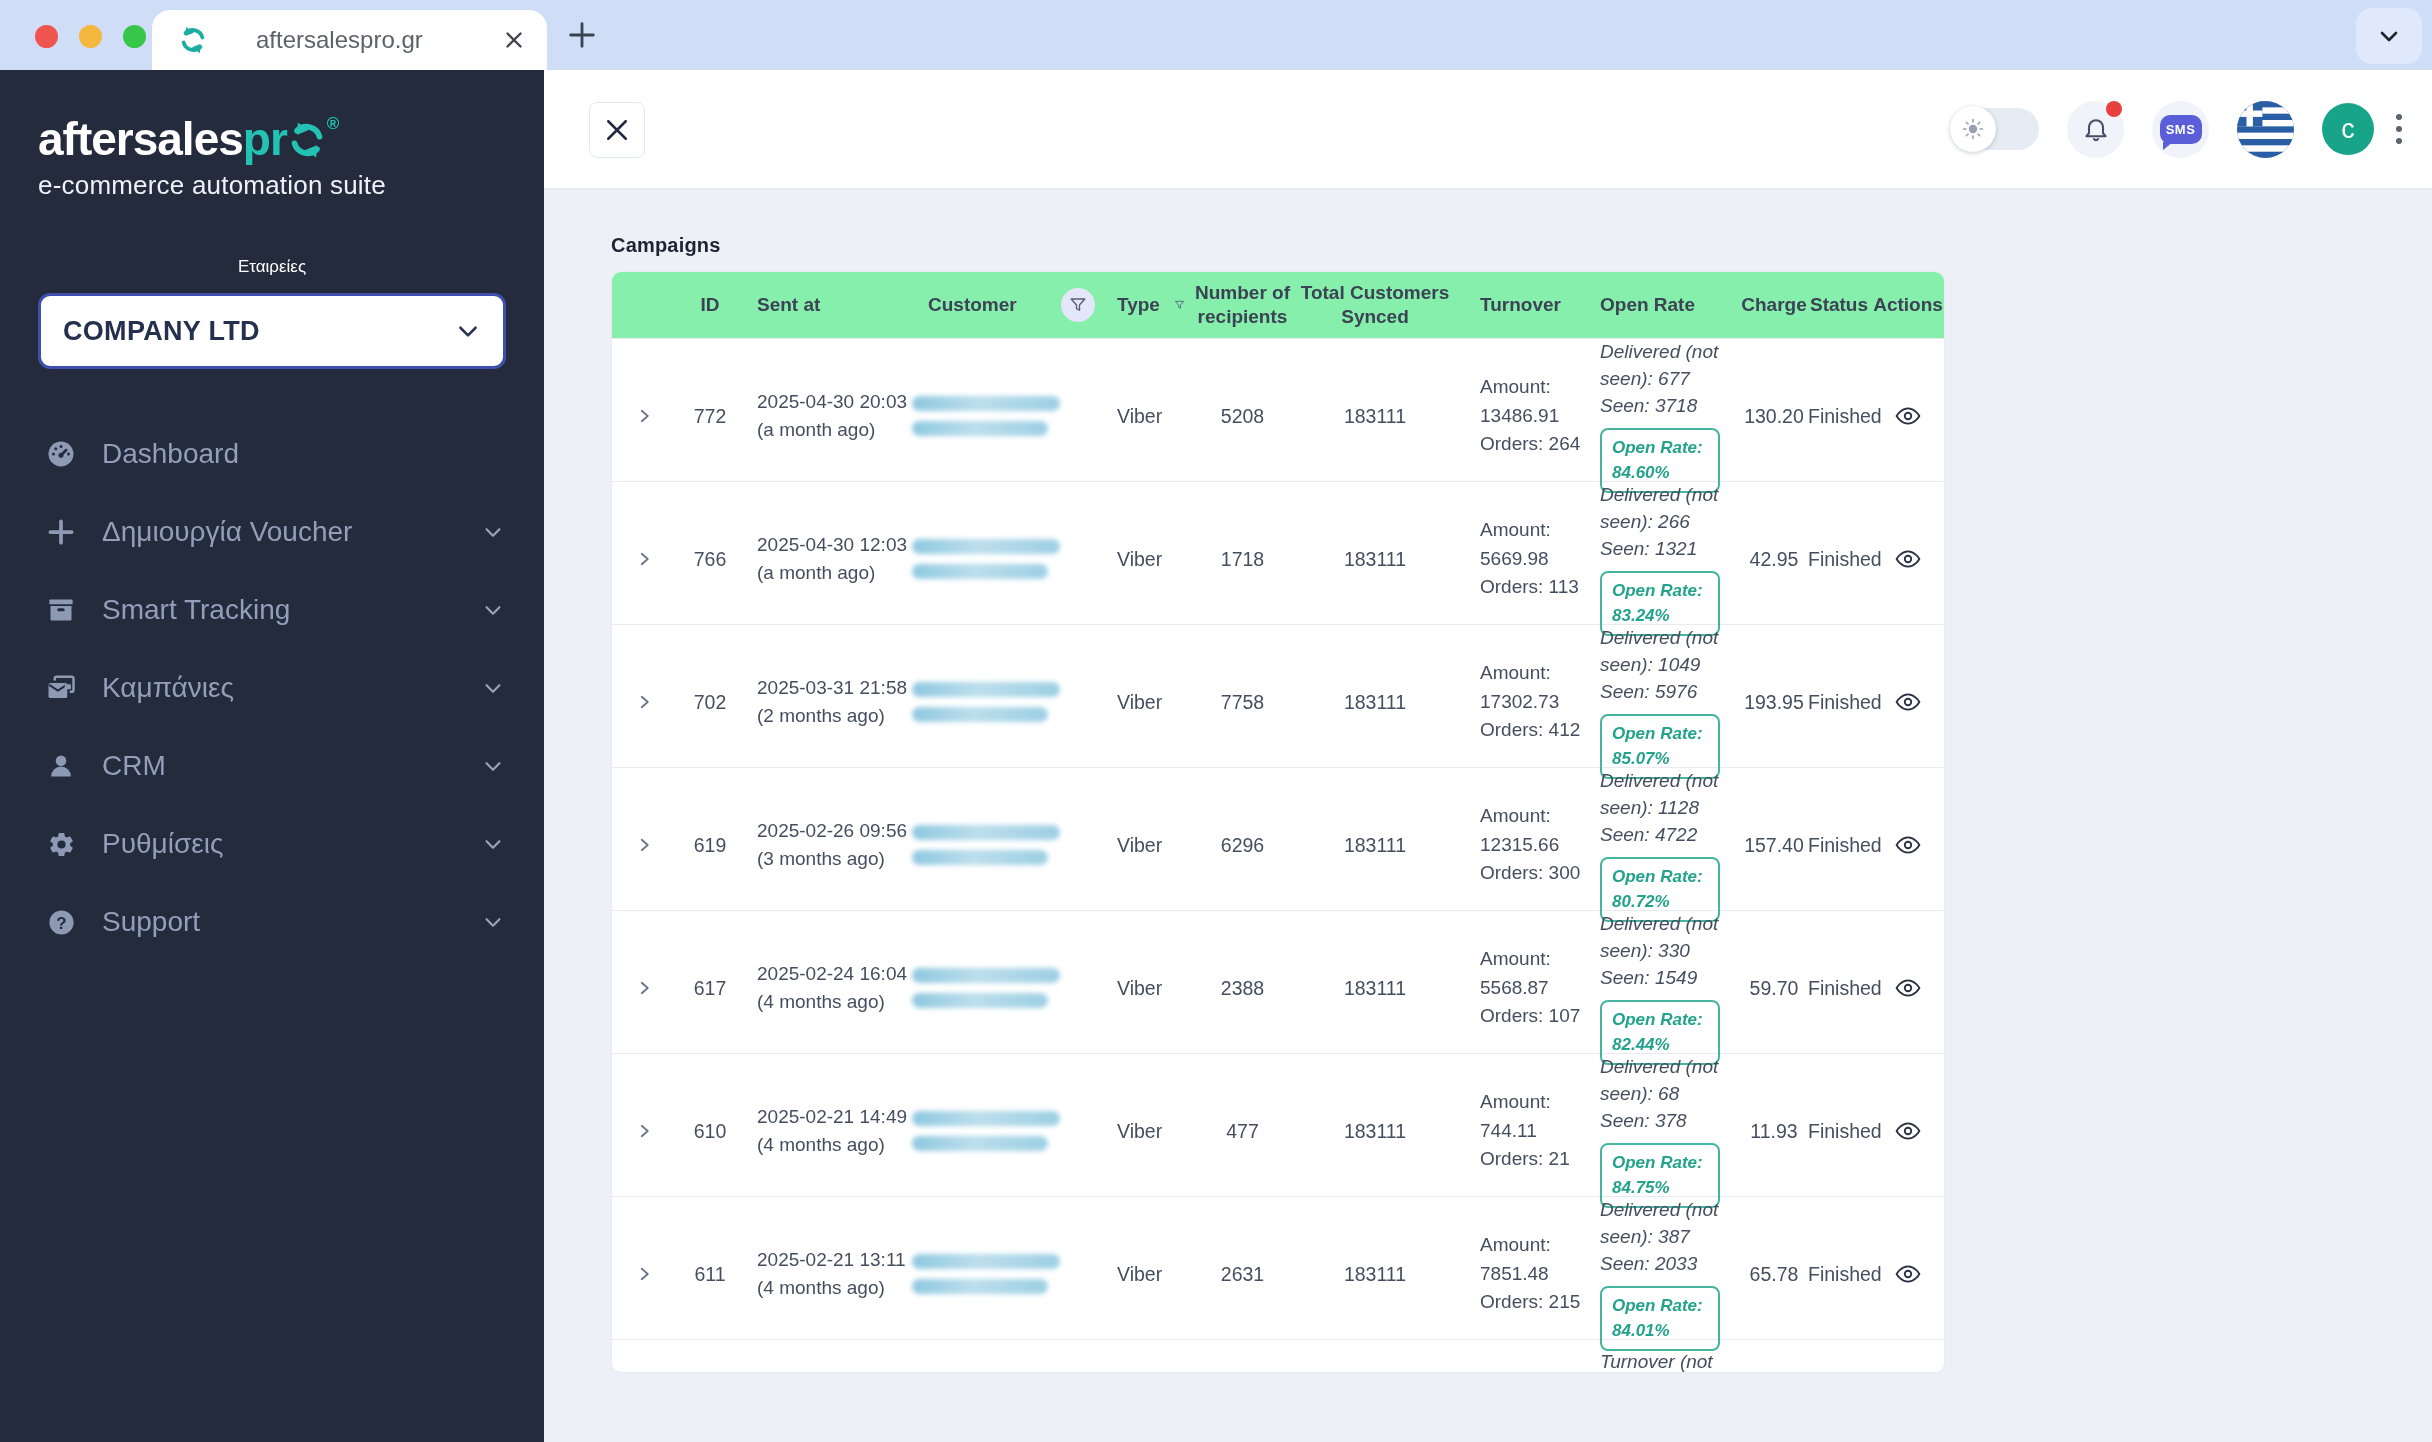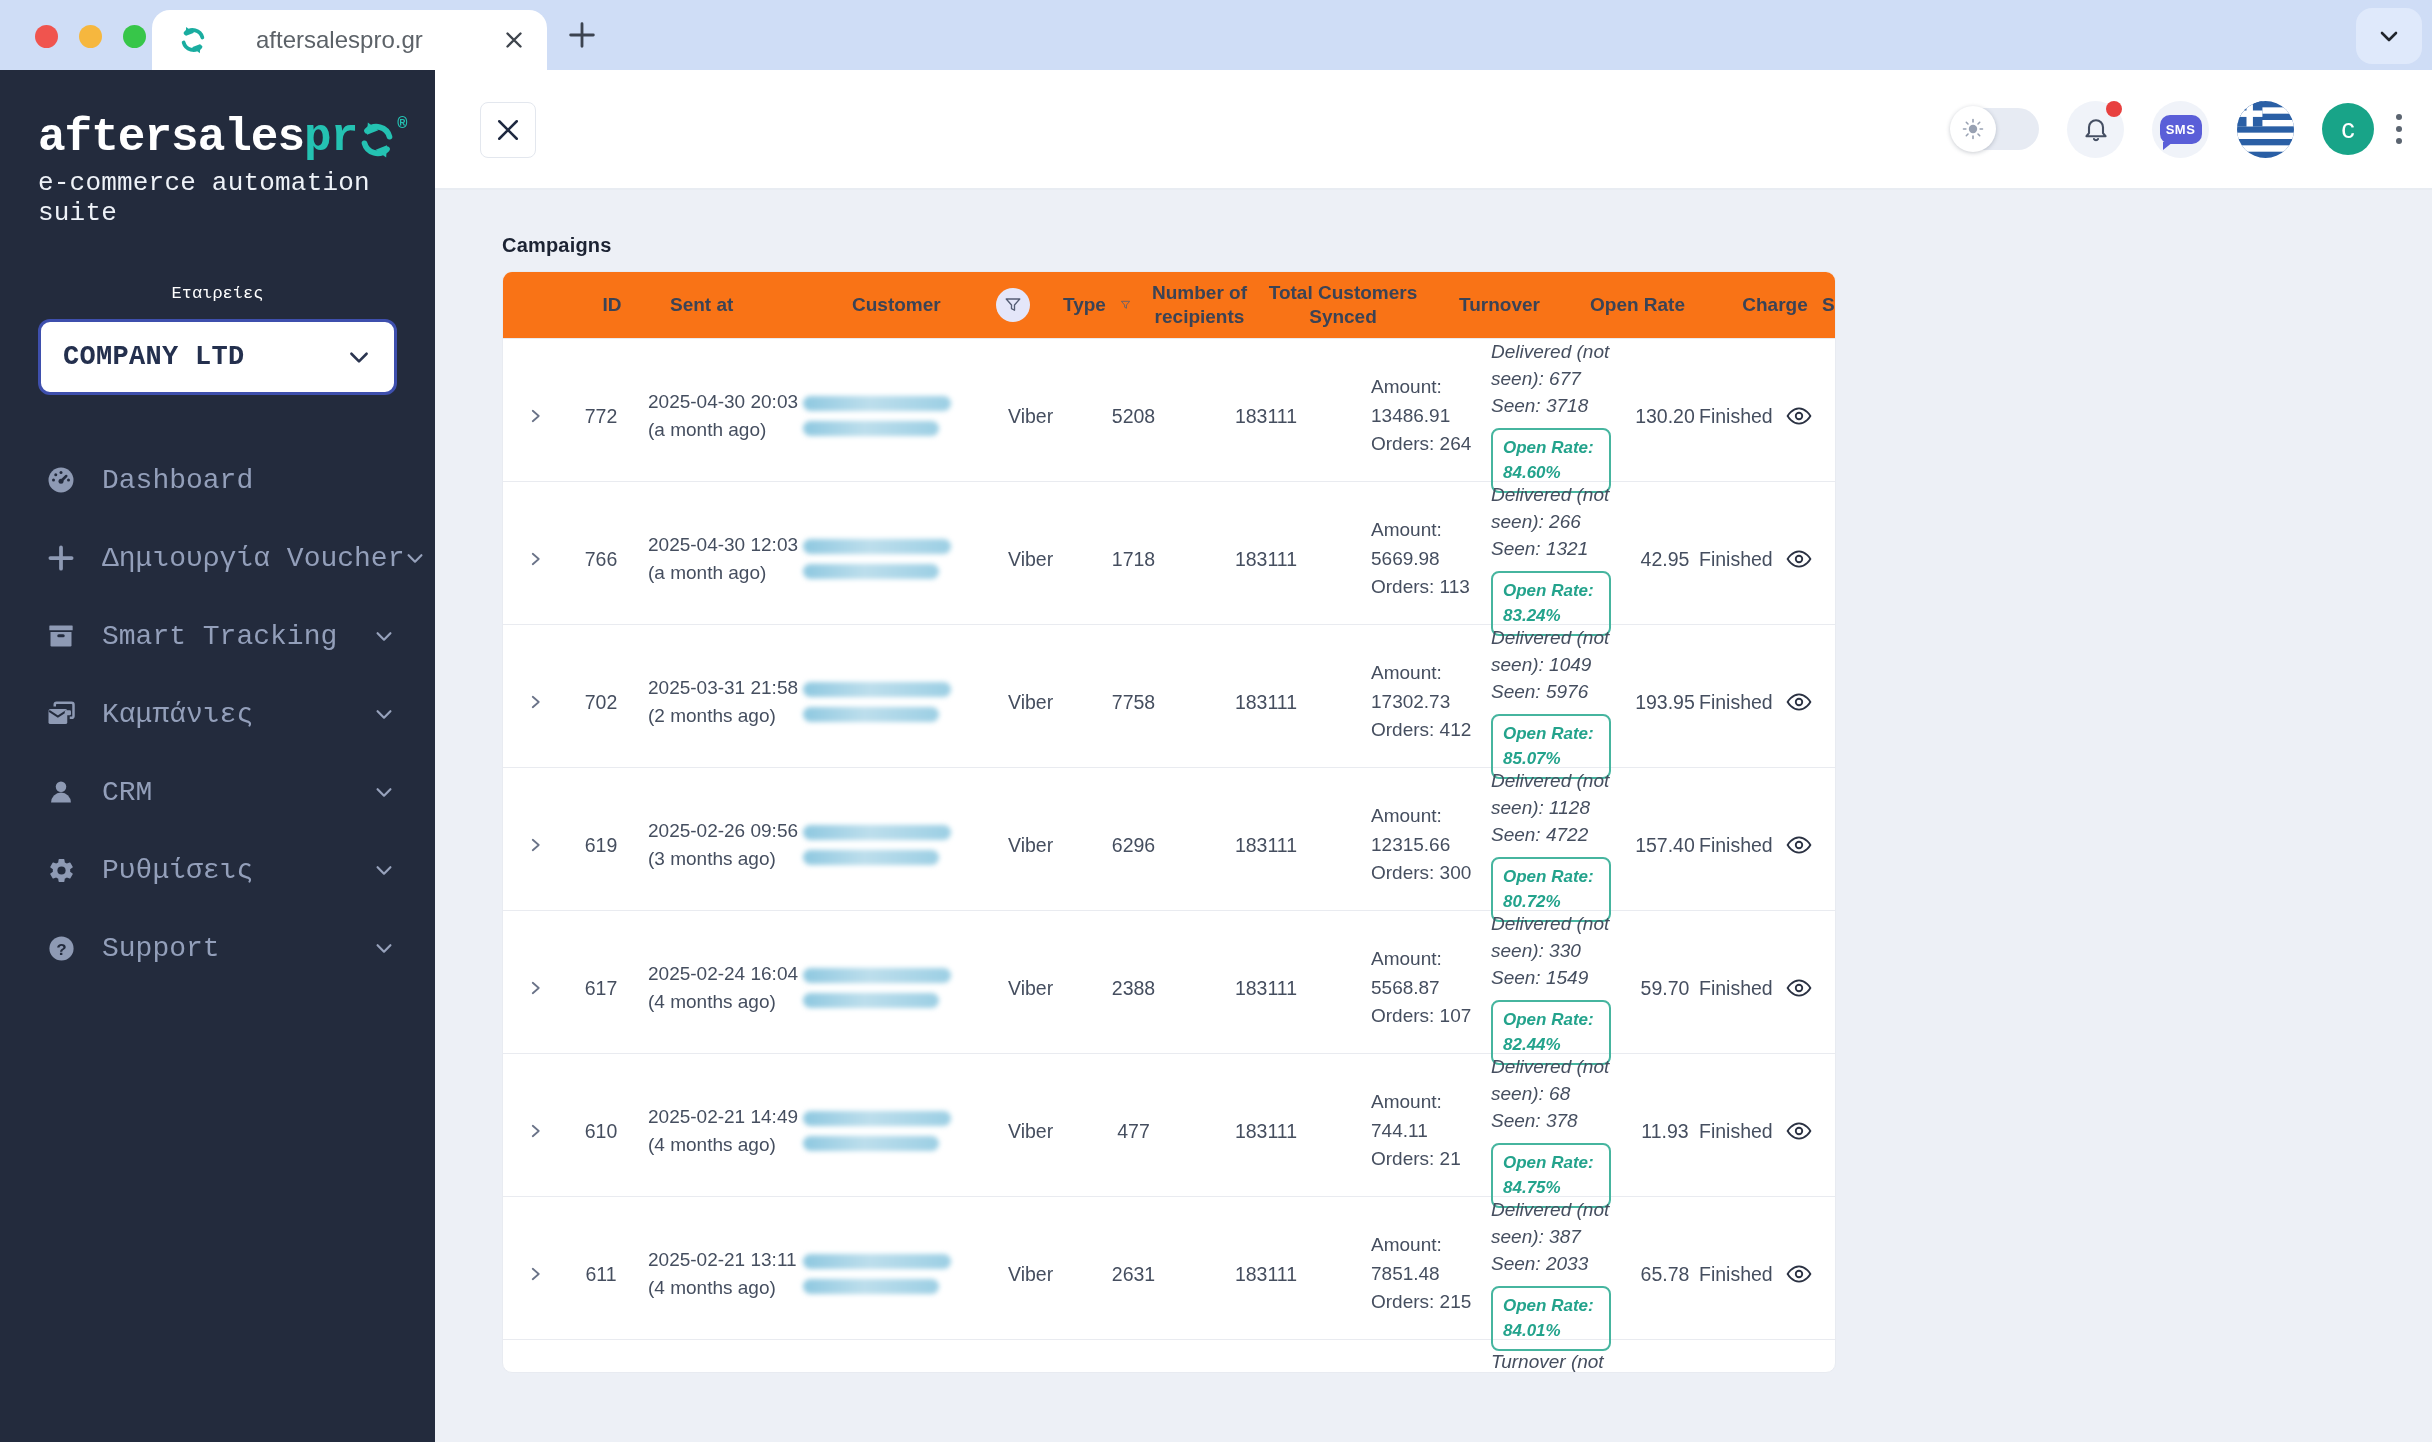--- a/index.html
+++ b/index.html
@@ -17,21 +17,21 @@
   .tab-title { margin-left:16px; font-size:24px; color:#5c6268; flex:1; white-space:nowrap; overflow:hidden; }
   .tab-close { width:26px; height:26px; color:#3f454d; cursor:pointer; flex:0 0 auto; }
   .newtab-btn { position:absolute; left:565px; top:18px; width:34px; height:34px; color:#3c4350; }
   .tabsearch-btn { position:absolute; right:10px; top:8px; width:66px; height:56px; background:#dfe9fb;
     border-radius:16px; display:flex; align-items:center; justify-content:center; color:#20242b; }
 
   
   .app { display:flex; width:100%; height:1372px; }
 
   
-  .sidebar { width:435px; height:100%; background:#232b3d; flex:0 0 auto; padding-top:42px;font-family:Liberation Mono, monospace; }
+  .sidebar { width:544px; height:100%; background:#232b3d; flex:0 0 auto; padding-top:42px; }
   .logo-block { padding-left:38px; }
   .logo-line { display:flex; align-items:flex-start; white-space:nowrap; }
   .logo-primary { font-size:46px; font-weight:800; color:#ffffff; letter-spacing:-1px; }
   .logo-accent { font-size:46px; font-weight:800; color:#24c2b2; letter-spacing:-1px;text-align:right; }
   .logo-sync { width:40px; height:40px; color:#24c2b2; margin-top:8px; }
   .logo-reg { font-size:17px; color:#24c2b2; font-weight:700; margin-top:2px; }
   .tagline { font-size:26px; color:#eef2f8; font-weight:400; margin-top:4px; letter-spacing:0.2px; }
   .companies-label { text-align:center; color:#ffffff; font-size:17px; margin-top:56px; }
   .company-select { margin:16px 38px 0 38px; height:76px; background:#ffffff; border:3px solid #3e4fad;
     border-radius:12px; display:flex; align-items:center; padding:0 22px 0 22px; cursor:pointer; }
@@ -65,21 +65,21 @@
   .avatar { width:52px; height:52px; border-radius:50%; background:#18a488; color:#fff; font-size:27px;
     display:flex; align-items:center; justify-content:center; cursor:pointer; }
   .kebab { display:flex; flex-direction:column; gap:6px; margin-left:-6px; cursor:pointer; }
   .kebab i { width:6px; height:6px; border-radius:50%; background:#5b6470; }
 
   
   .content { padding:44px 0 0 67px; }
   .page-title { font-size:20px; font-weight:700; color:#1c2333; letter-spacing:0.2px; }
   .table-card { margin-top:14px; width:1334px; background:#fff; border:1px solid #e8ebf1; border-radius:10px; overflow:hidden; }
   .grid-cols { display:grid; grid-template-columns:63px 70px 165px 150px 35px 90px 115px 150px 140px 150px 68px 62px 76px; }
-  .thead { height:66px; background:#f97316; align-items:center; font-size:19px; font-weight:700; color:#3b4355;gap:11px; }
+  .thead { height:66px; background:#86efac; align-items:center; font-size:19px; font-weight:700; color:#3b4355; }
   .th { line-height:1.25; }
   .t-center { text-align:center; justify-self:center; }
   .th.c3 { padding-left:12px; }
   .th.c4 { padding-left:18px; }
   .th.c6 { padding-left:22px; display:flex; align-items:center; gap:14px; }
   .funnel-chip { width:34px; height:34px; border-radius:50%; background:#e4e6f9; display:flex; align-items:center;
     justify-content:center; justify-self:center; cursor:pointer; }
   .funnel-svg { width:18px; height:18px; color:#555e75; }
   .trow { border-top:1px solid #e9ebf0; height:143px; align-items:center; font-size:19.5px; color:#454e5f; }
   .trow .c1 { justify-self:center; color:#6a7388; width:18px; height:18px; cursor:pointer; }

